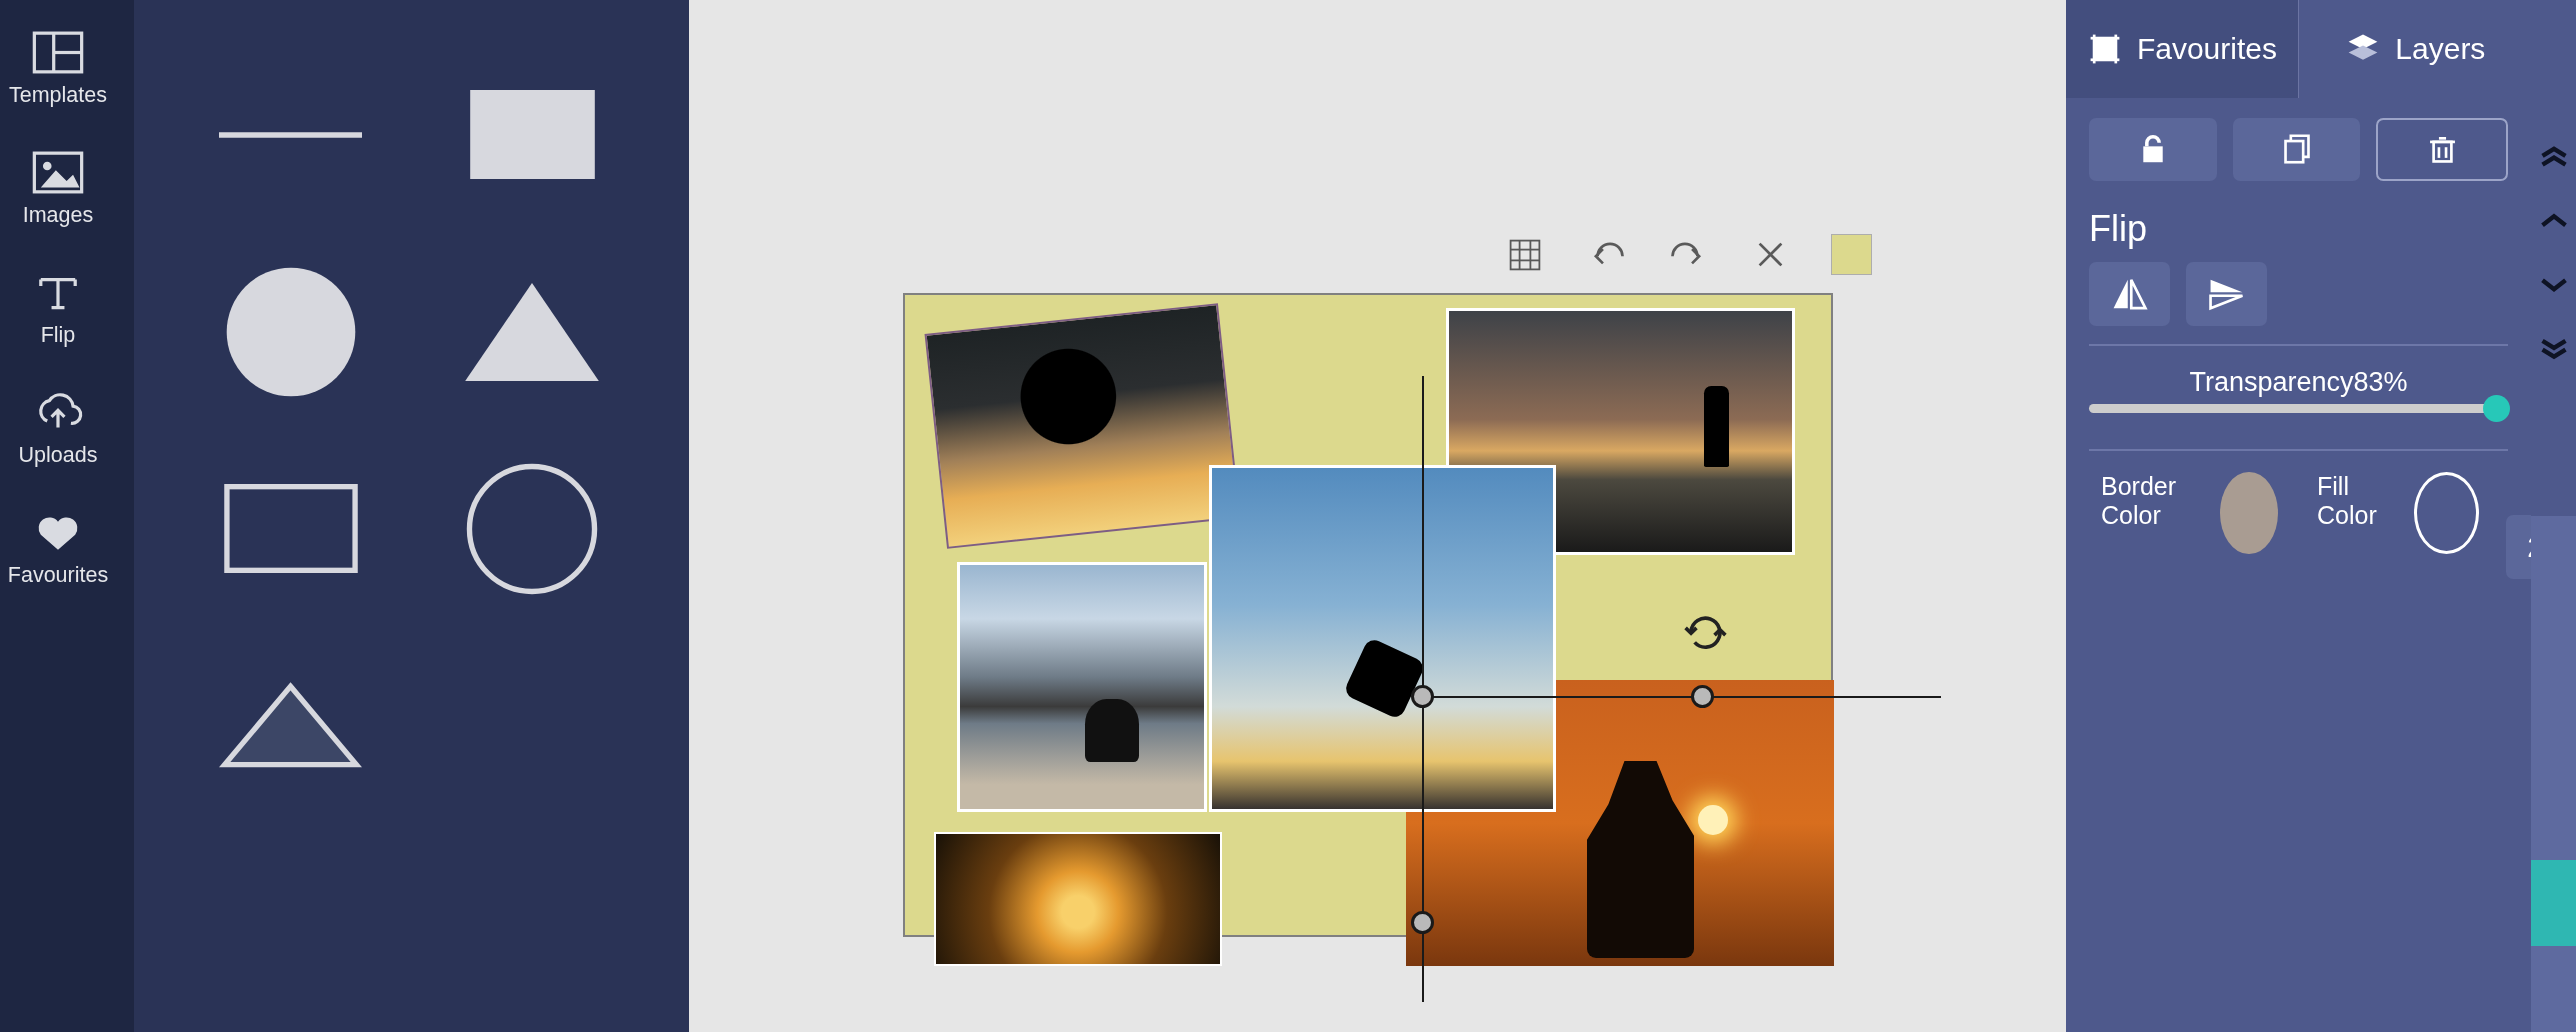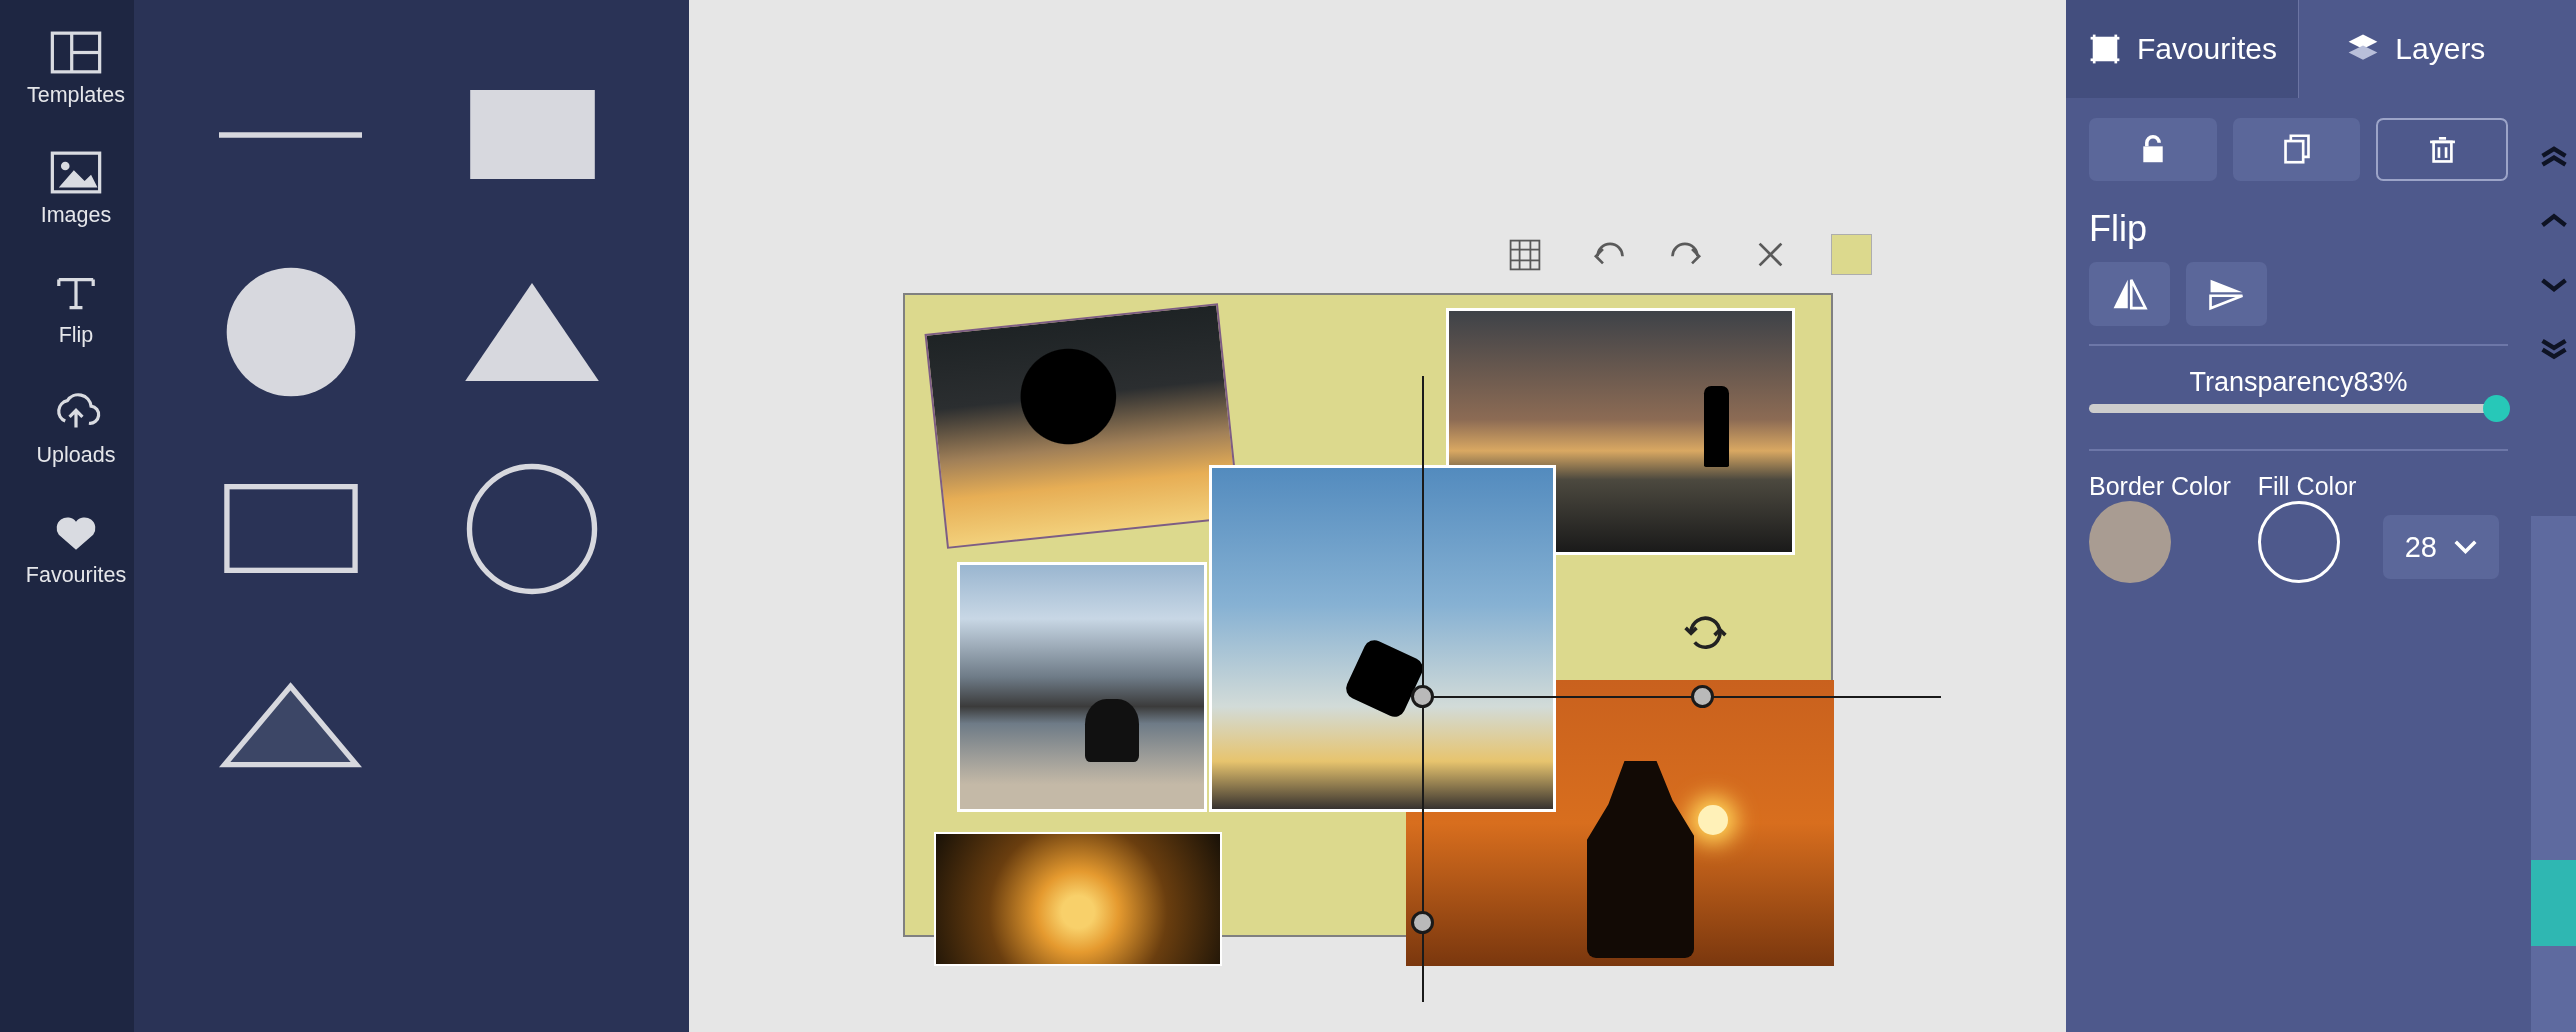--- a/index.html
+++ b/index.html
@@ -9,21 +9,21 @@
     width:2576px;
     height:1032px;
     position:relative;
     overflow:hidden;
     transform-origin:top left;
   }
   
   .sidebar{
     position:absolute;left:0;top:0;width:134px;height:100%;
     background:#1E2642;
-    display:flex;flex-direction:column;align-items:flex-end;
+    display:flex;flex-direction:column;align-items:flex-start;
     padding-top:21.5px;
     gap:25px;
     color:#D9DBE1;
   }
   .sidebar .item{
     width:116px;display:flex;flex-direction:column;align-items:center;gap:9px;
     padding:9px 0;cursor:pointer;border-radius:5.4px;
   }
   .sidebar .item.selected{
     background:#020408;outline:5.4px solid #FF0000;
@@ -147,21 +147,21 @@
   .rp-divider{height:1.8px;background:#6D77A8;margin:16px 0 21.5px 0;}
   .rp-trans-row{display:flex;justify-content:center;font-size:27px;}
   .slider{
     position:relative;height:9px;background:#CDCDCD;border-radius:4.5px;margin-bottom:36px;margin-top:5.4px;
   }
   .slider .thumb{
     position:absolute;right:-1.8px;top:-9px;width:27px;height:27px;border-radius:50%;
     background:#27C8B8;cursor:pointer;
   }
   .rp-color-row{display:flex;gap:27px;margin-top:12.5px;align-items:flex-start;}
-  .rp-color-col{display:flex;flex-direction:column;gap:0;}
+  .rp-color-col{display:flex;flex-direction:row;gap:20px;margin-left:12px;}
   .rp-color-lbl{font-size:25px;}
   .rp-swatch{width:82px;height:82px;border-radius:50%;}
   .rp-swatch.border{background:#A99C92;}
   .rp-swatch.fill{background:transparent;border:3.6px solid #fff;}
   .rp-bw{height:64px;background:#5B679A;border-radius:7.2px;display:flex;align-items:center;justify-content:center;gap:16px;font-size:29px;cursor:pointer;min-width:116px;margin-top:43px;}
   
   
   .strip{
     position:absolute;right:0;top:0;width:45px;height:100%;
     background:#4E598C;display:flex;flex-direction:column;

